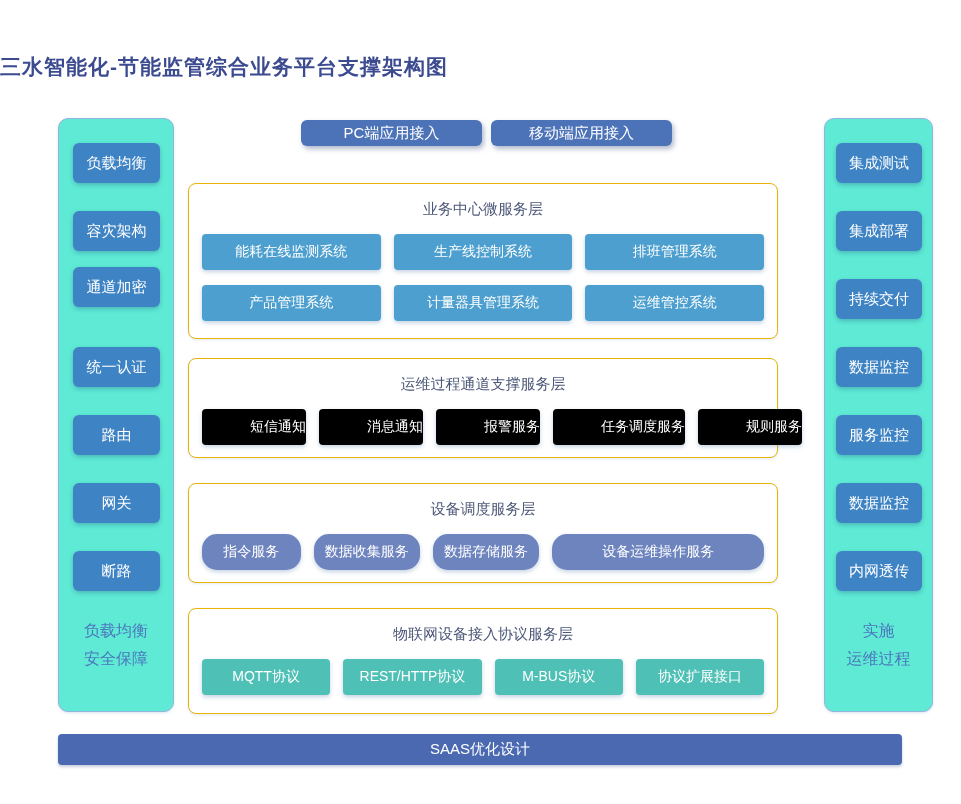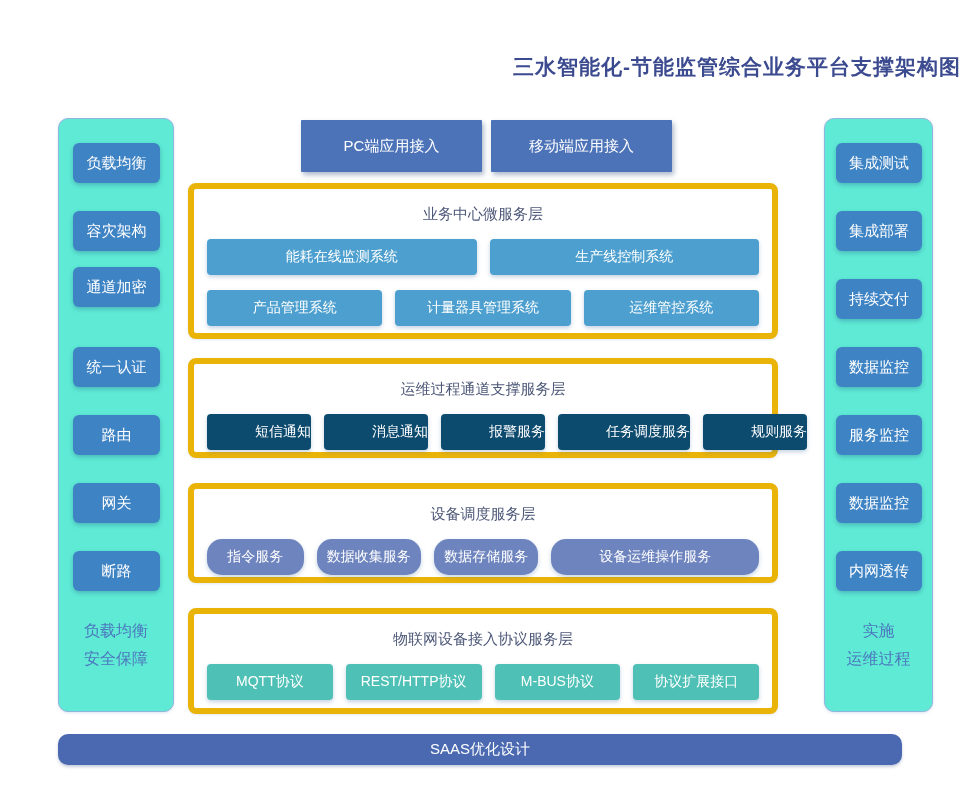--- a/index.html
+++ b/index.html
@@ -3,26 +3,26 @@
 <meta charset="utf-8">
 <style>
   html,body{margin:0;padding:0;}
   body{
     width:961px;height:804px;background:#ffffff;position:relative;
     font-family:"Liberation Sans","DejaVu Sans",sans-serif;
     overflow:hidden;
   }
   
   .diagram-title{
-    position:absolute;top:53px;left:0;width:961px;text-align:right;
+    position:absolute;top:53px;left:0;width:961px;text-align:left;
     font-size:21px;font-weight:bold;color:#3c4b90;letter-spacing:1px;
   }
   
   .top-btn{
-    position:absolute;top:120px;height:52px;background:#4c72b8;border-radius:1px;
+    position:absolute;top:120px;height:26px;background:#4c72b8;border-radius:6px;
     color:#fff;font-size:15px;display:flex;align-items:center;justify-content:center;
     box-shadow:2px 3px 5px rgba(80,100,140,.45);
   }
   #top-btn-pc{left:301px;width:181px;}
   #top-btn-mobile{left:491px;width:181px;}
   
   .side-panel{
     position:absolute;top:118px;height:594px;background:#5eead4;
     border:1px solid #93b4dc;border-radius:10px;box-sizing:border-box;
     box-shadow:0 1px 3px rgba(110,150,200,.25);
@@ -36,48 +36,48 @@
   }
   #left-panel .side-btn{left:14px;width:87px;}
   #right-panel .side-btn{left:11px;width:86px;}
   .side-footer{
     position:absolute;top:498px;left:0;width:100%;text-align:center;
     color:#4c77be;font-size:16px;line-height:28px;
   }
   
   .layer{
     position:absolute;left:188px;width:590px;background:#fff;
-    border:6px solid #eab308;border-radius:8px;box-sizing:border-box;
+    border:1px solid #eab308;border-radius:8px;box-sizing:border-box;
     box-shadow:0 1px 3px rgba(110,150,200,.2);
   }
   #layer-0{top:183px;height:156px;}
   #layer-1{top:358px;height:100px;}
   #layer-2{top:483px;height:100px;}
   #layer-3{top:608px;height:106px;}
   .layer-title{
     text-align:center;color:#4d5878;font-size:15px;margin-top:16px;
   }
   .layer-row{
     display:flex;gap:13px;padding:0 13px;margin-top:15px;
   }
   .layer-btn{
     height:36px;border-radius:4px;color:#fff;font-size:14px;flex:1;
     display:flex;align-items:center;justify-content:center;
     box-shadow:0 2px 4px rgba(60,110,160,.3);white-space:nowrap;
   }
   .c-sky{background:#4c9fce;}
-  .c-tealblue{background:#0c4a6e;padding-left:48px;}
+  .c-tealblue{background:#000000;padding-left:48px;}
   .c-slate{background:#6e84be;border-radius:15px;}
   .c-tealgreen{background:#4fc0b5;}
   .w-wide{flex:2.15;}
   .w-mid{flex:1.08;}
   
   .bottom-bar{
     position:absolute;left:58px;top:734px;width:844px;height:31px;
-    background:#4a69b0;border-radius:10px;color:#fff;font-size:15px;
+    background:#4a69b0;border-radius:4px;color:#fff;font-size:15px;
     display:flex;align-items:center;justify-content:center;
     box-shadow:0 2px 3px rgba(70,90,140,.3);
   }
 </style>
 </head>
 <body>
 
 <div class="diagram-title">三水智能化-节能监管综合业务平台支撑架构图</div>
 
 <div class="top-btn" id="top-btn-pc">PC端应用接入</div>
@@ -109,20 +109,21 @@
     <div>实施</div>
     <div>运维过程</div>
   </div>
 </div>
 
 <div class="layer" id="layer-0">
   <div class="layer-title">业务中心微服务层</div>
   <div class="layer-row">
     <div class="layer-btn c-sky">能耗在线监测系统</div>
     <div class="layer-btn c-sky">生产线控制系统</div>
+    <div class="layer-btn c-sky">排班管理系统</div>
   </div>
   <div class="layer-row">
     <div class="layer-btn c-sky">产品管理系统</div>
     <div class="layer-btn c-sky">计量器具管理系统</div>
     <div class="layer-btn c-sky">运维管控系统</div>
   </div>
 </div>
 
 <div class="layer" id="layer-1">
   <div class="layer-title">运维过程通道支撑服务层</div>

